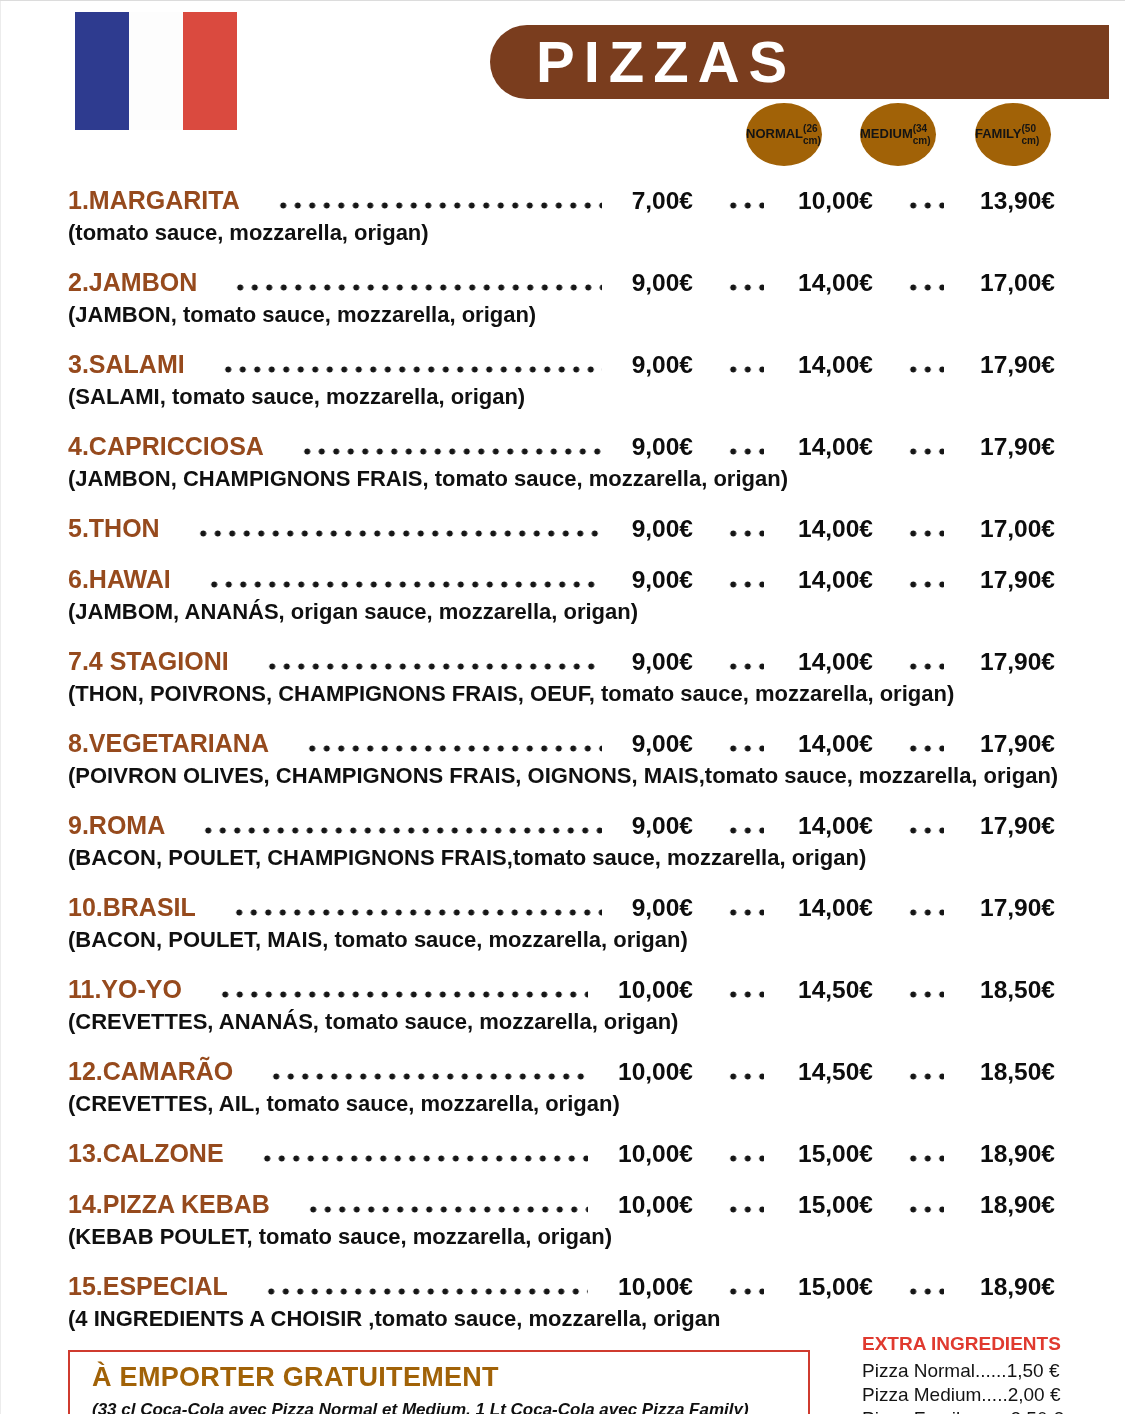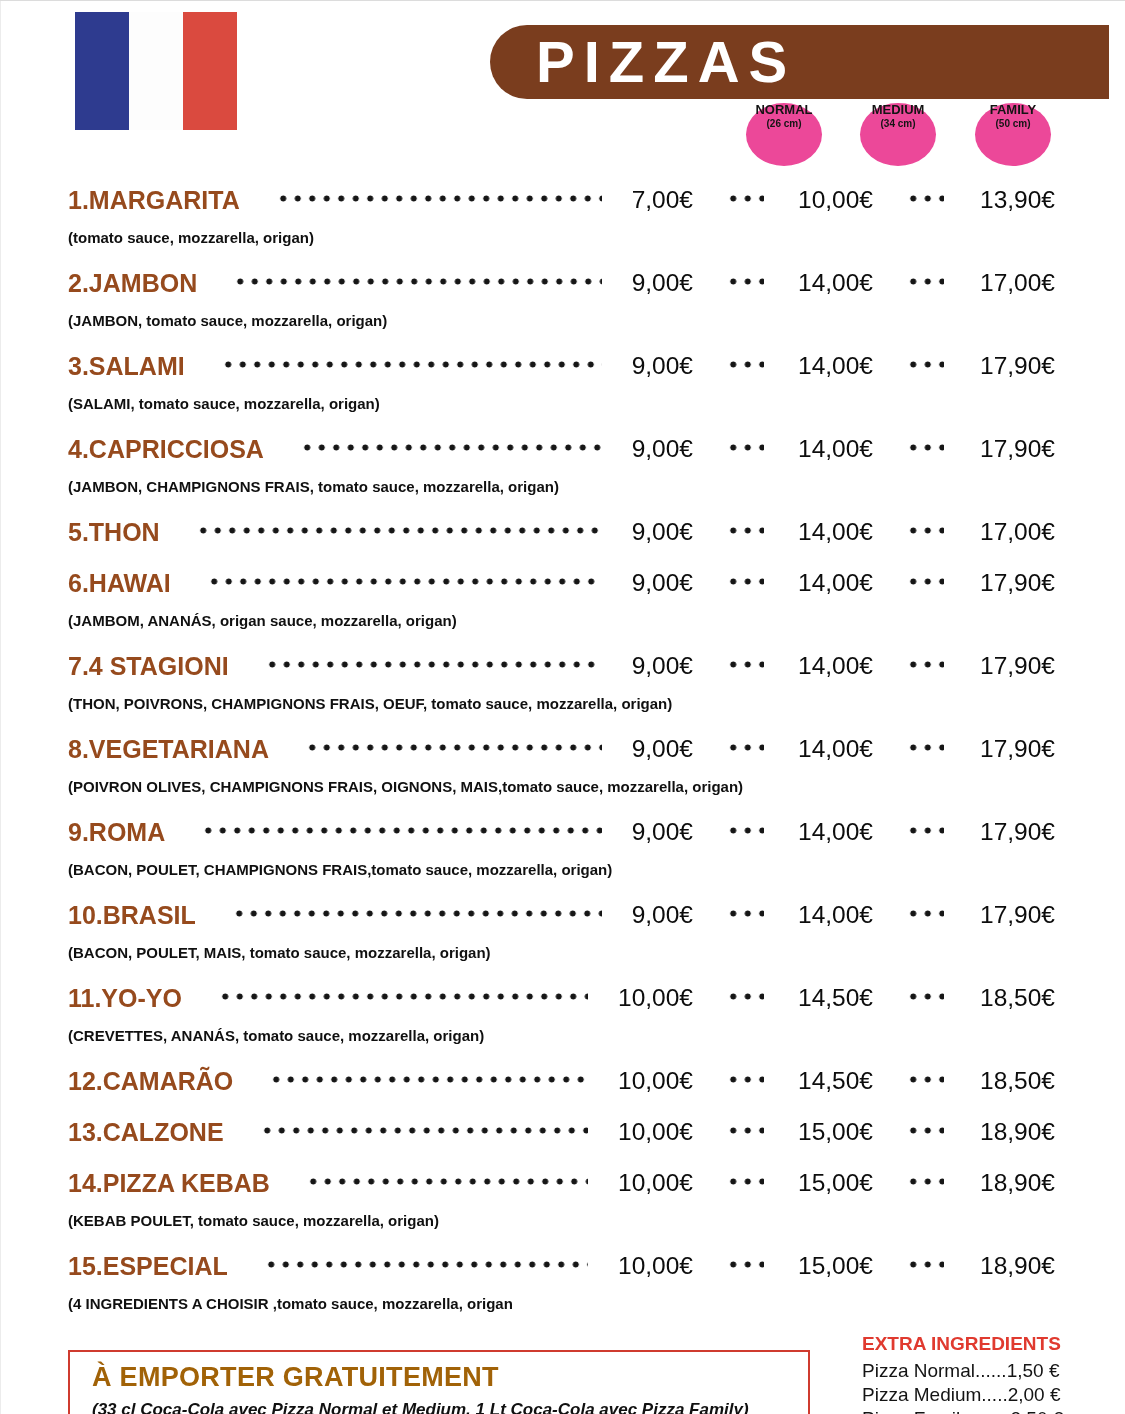--- a/index.html
+++ b/index.html
@@ -27,54 +27,54 @@
     display:flex; align-items:center;
   }
   .banner-title {
     color:#ffffff; font-size:58px; font-weight:700;
     letter-spacing:9px; padding-left:46px; line-height:1;
   }
 
   
   .size-badge {
     position:absolute; top:103px; width:76px; height:63px;
-    background:#ec4899; border-radius:50%;
-    display:flex; flex-direction:column; align-items:center; justify-content:flex-start;
+    background:#a16207; border-radius:50%;
+    display:flex; flex-direction:row; align-items:center; justify-content:flex-start;
   }
   .size-badge.b1 { left:746px; }
   .size-badge.b2 { left:860px; }
   .size-badge.b3 { left:975px; }
   .size-name { font-size:13px; font-weight:700; color:#141414; line-height:1.15; }
   .size-dim  { font-size:10px; font-weight:700; color:#141414; line-height:1.15; }
 
   
   .menu { position:absolute; left:68px; right:70px; top:188px; }
   .item { margin-bottom:26px; }
-  .item-line { display:flex; align-items:center;gap:24px; }
+  .item-line { display:flex; align-items:flex-end;gap:24px; }
   .item-name {
     color:#964a1d; font-size:25px; font-weight:700;
     line-height:1; white-space:nowrap;
   }
   .leader, .sep {
     height:7px; margin:0 6px 4px 10px;
     background-image: radial-gradient(circle, #161616 2.7px, transparent 3.3px);
     background-size:14.5px 7px;
     background-position:2px 50%;
     background-repeat:repeat-x;
   }
   .leader { flex:1 1 auto; }
   .sep { flex:0 0 40px; margin:0 7px 4px 7px; }
   .price {
-    font-size:24.5px; font-weight:400; color:#0d0d0d;
+    font-size:24.5px; font-weight:700; color:#0d0d0d;
     line-height:1; white-space:nowrap;
   }
   .p2 { min-width:78px; text-align:right; }
   .p3 { min-width:80px; text-align:right; }
   .ingredients {
-    margin-top:17px; font-size:15px; font-weight:700; color:#101010;
+    margin-top:9px; font-size:22px; font-weight:700; color:#101010;
     line-height:1; white-space:nowrap;
   }
 
   
   .takeaway {
     position:absolute; left:68px; top:1350px; width:742px; height:90px;
     border:2px solid #cf3b2f; box-sizing:border-box;
     padding:10px 22px; background:#ffffff;
   }
   .takeaway-title { font-size:27px; font-weight:700; color:#a16207; letter-spacing:0.3px; }
@@ -256,20 +256,21 @@
   <div class="item">
     <div class="item-line">
       <span class="item-name">12.CAMARÃO</span>
       <span class="leader"></span>
       <span class="price p1">10,00€</span>
       <span class="sep"></span>
       <span class="price p2">14,50€</span>
       <span class="sep"></span>
       <span class="price p3">18,50€</span>
     </div>
+    <div class="ingredients">(CREVETTES, AIL, tomato sauce, mozzarella, origan)</div>
   </div>
 
   <div class="item">
     <div class="item-line">
       <span class="item-name">13.CALZONE</span>
       <span class="leader"></span>
       <span class="price p1">10,00€</span>
       <span class="sep"></span>
       <span class="price p2">15,00€</span>
       <span class="sep"></span>

